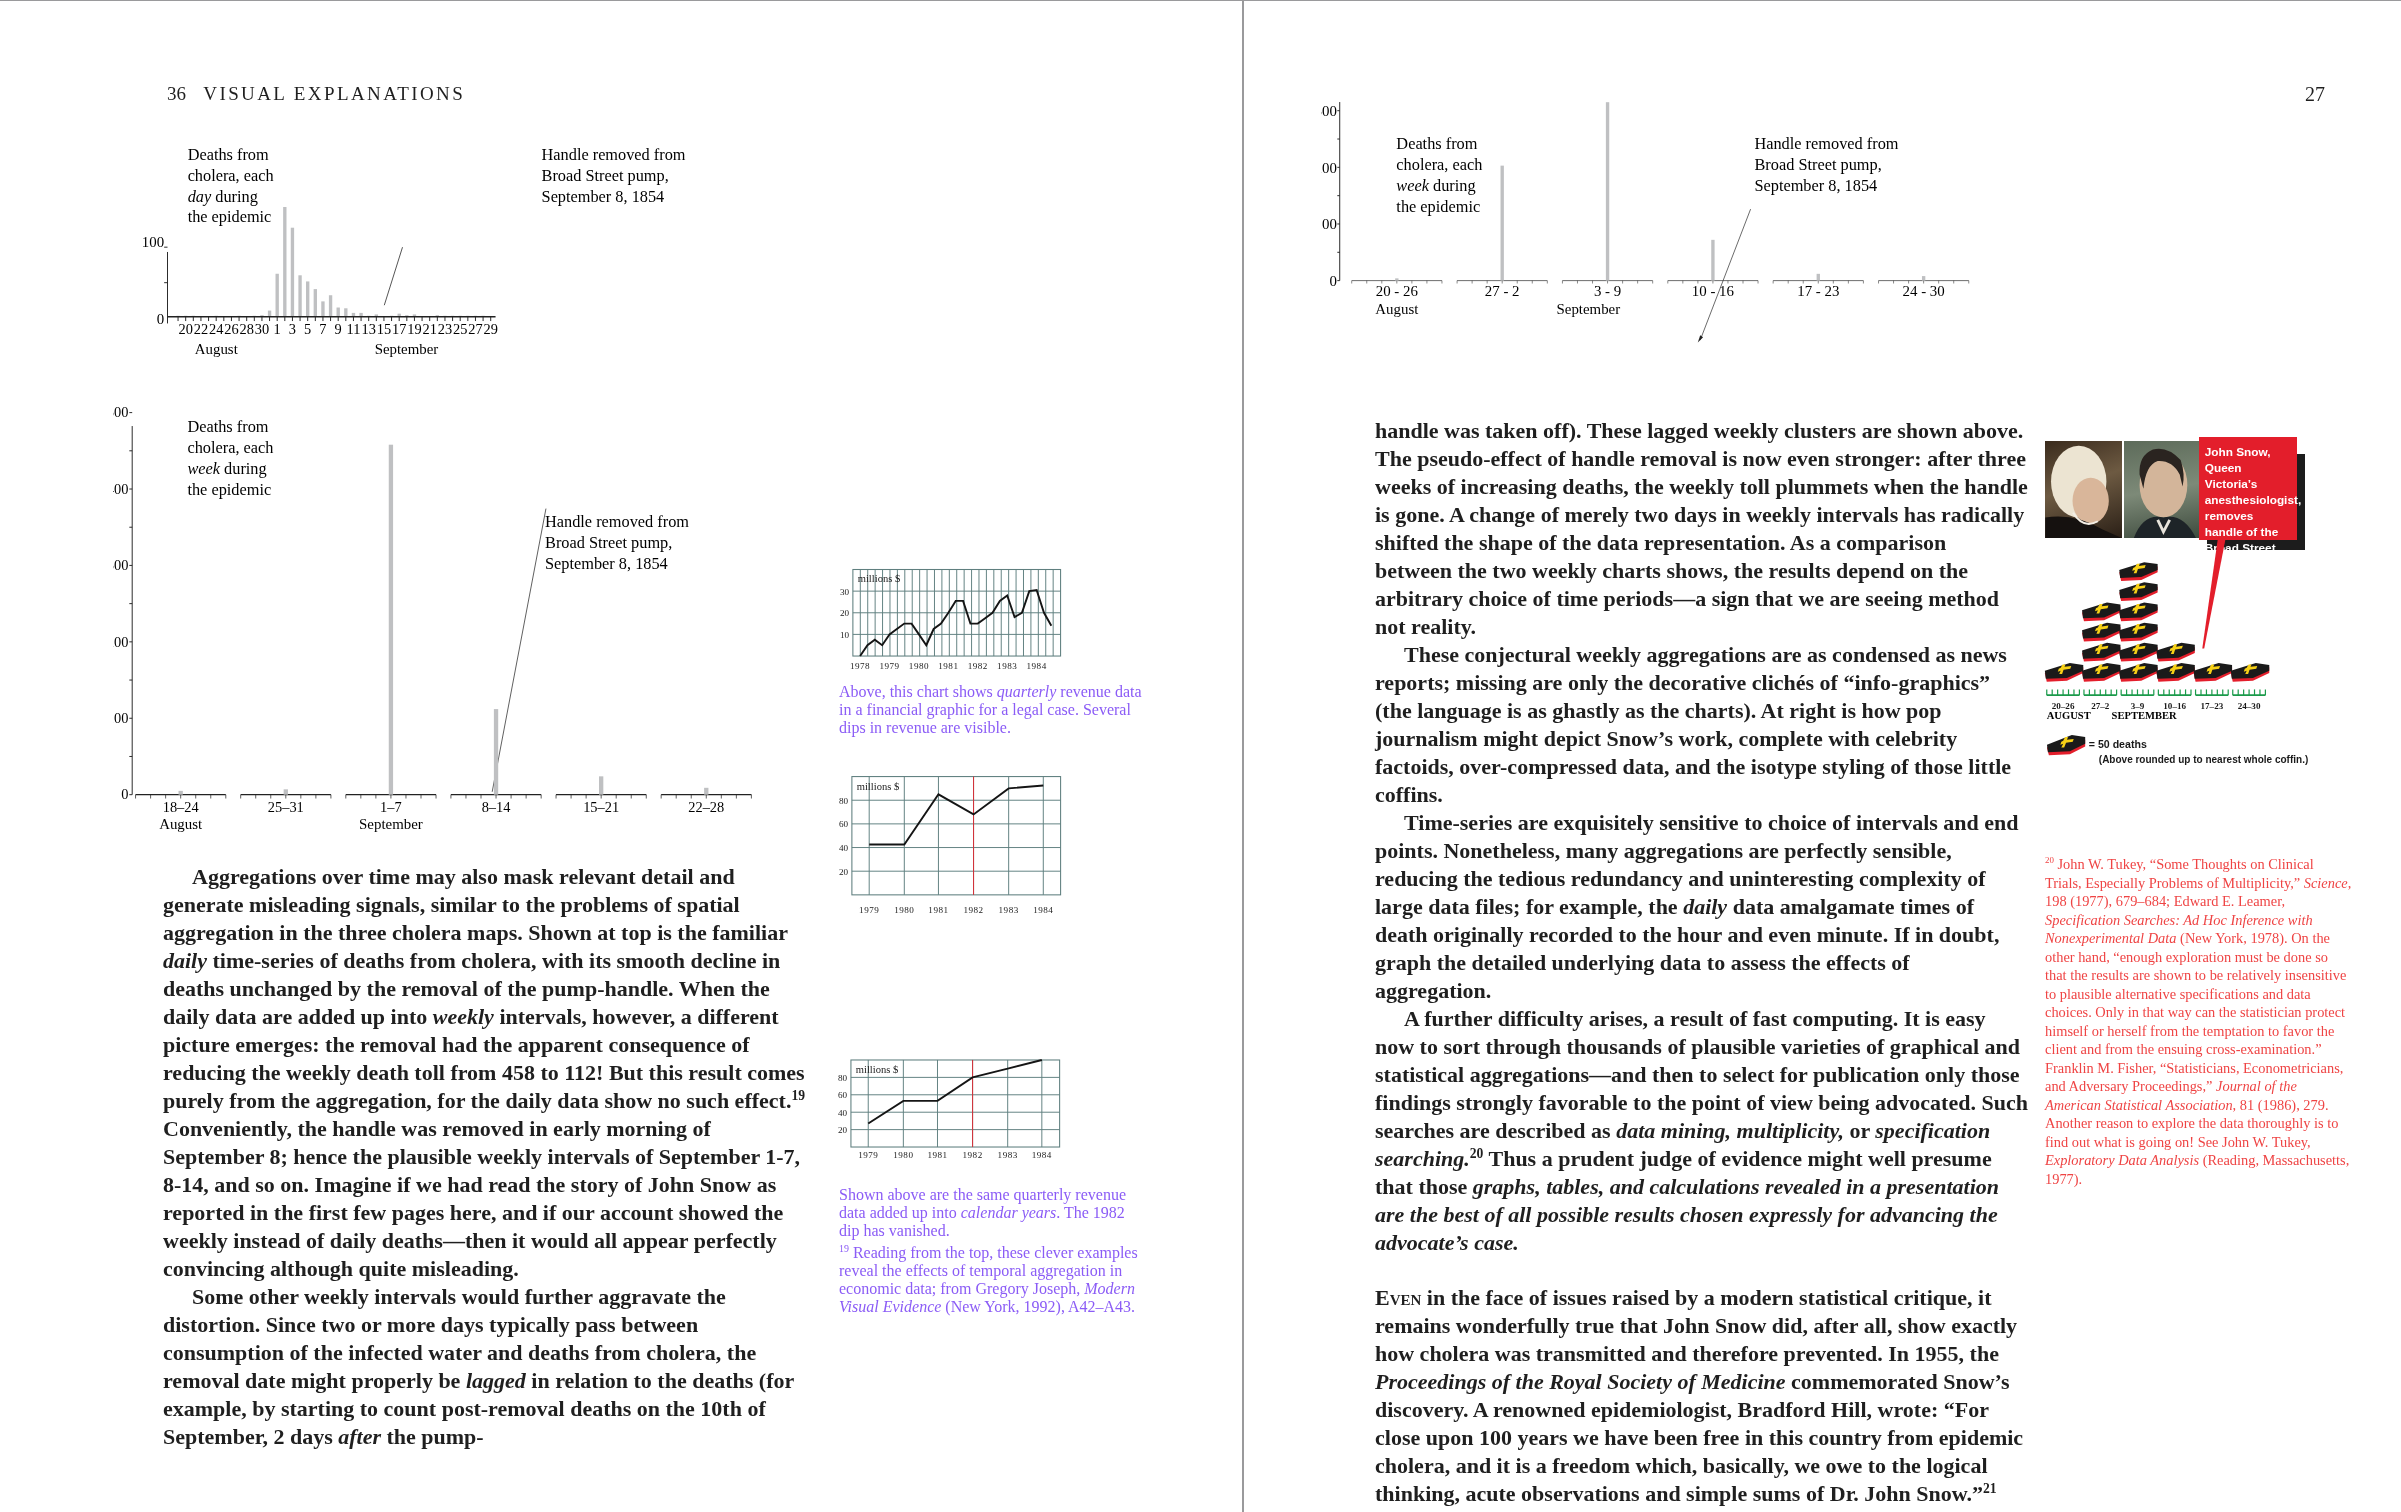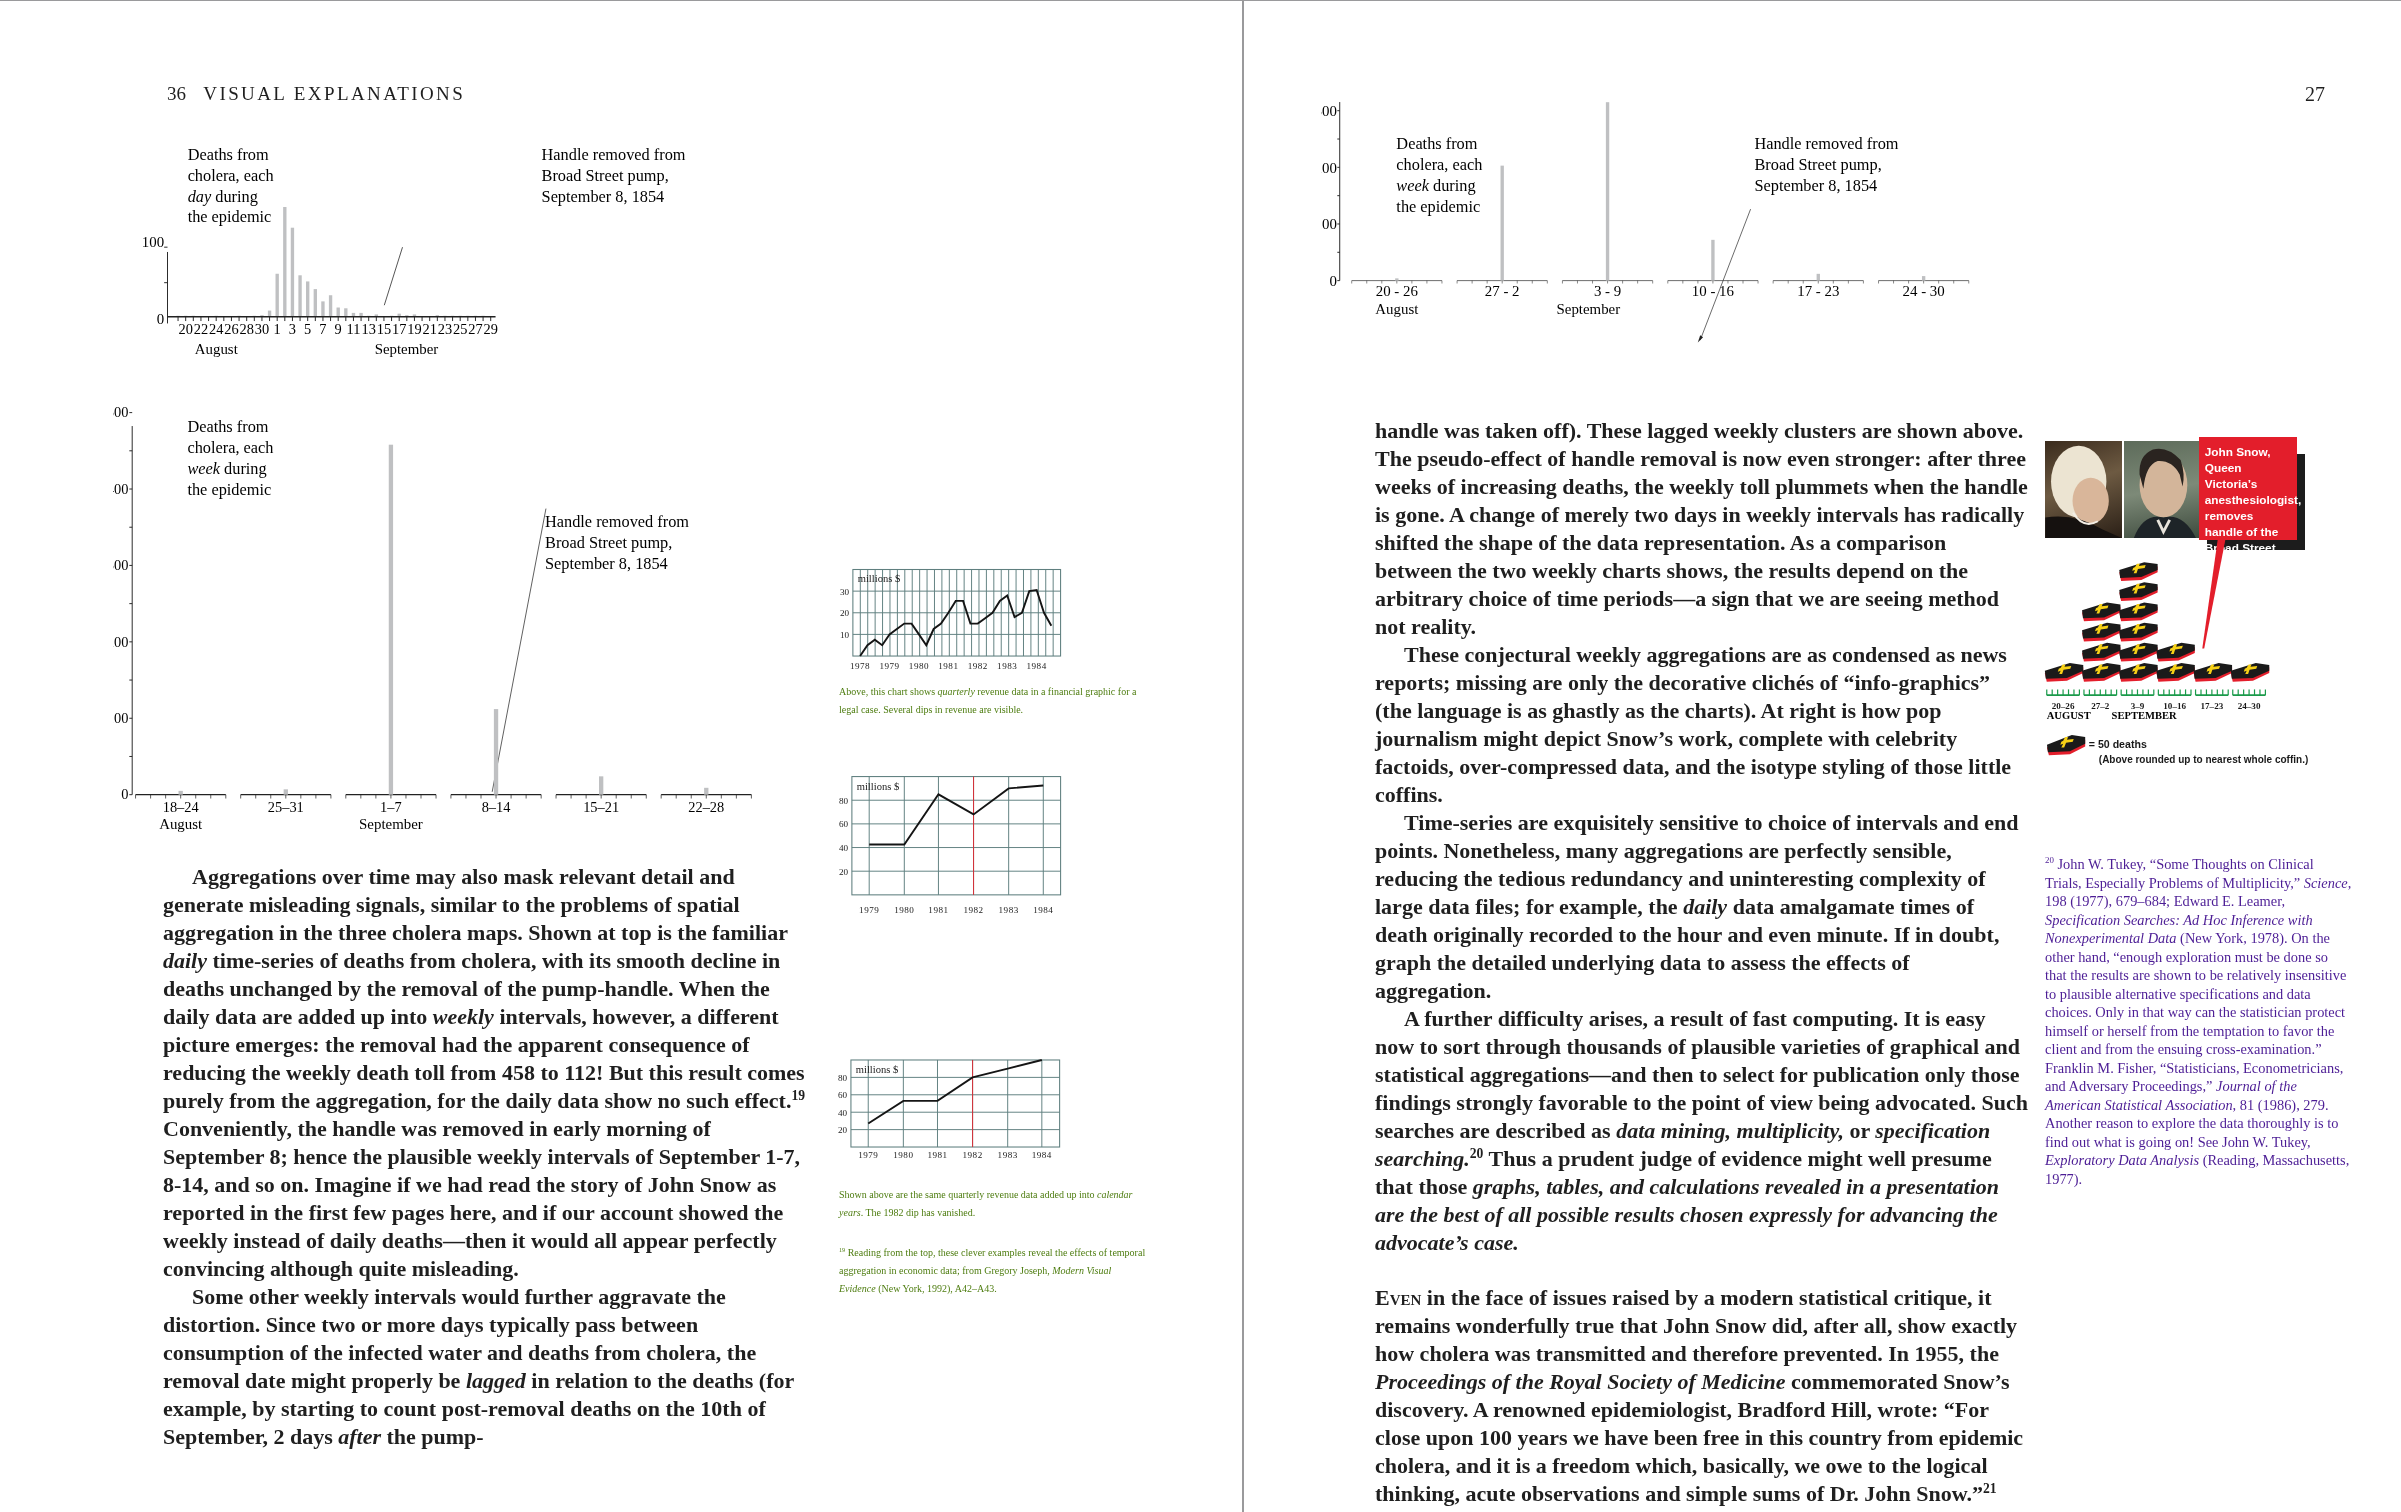--- a/index.html
+++ b/index.html
@@ -18,23 +18,23 @@
 
   svg text { font-family: "Liberation Serif", "DejaVu Serif", serif; }
   .chart { position: absolute; }
 
   .body-text { position: absolute; font-size: 22px; line-height: 28px; text-align: left; font-weight: bold; }
   .body-text p { margin: 0; text-indent: 29px; }
   .body-text p.no-indent { text-indent: 0; }
   .body-text .smallcaps { font-variant: small-caps; }
   .body-text em { font-style: italic; }
 
-  .caption { position: absolute; font-size: 10px; line-height: 18px; color: #4d7c0f; }
+  .caption { position: absolute; font-size: 16px; line-height: 18px; color: #8b5cf6; }
   .caption p { margin: 0; }
-  .footnote { position: absolute; font-size: 14.4px; line-height: 18.5px; color: #4c1d95; }
+  .footnote { position: absolute; font-size: 14.4px; line-height: 18.5px; color: #ef4444; }
   .footnote p { margin: 0 0 17.3px 0; }
   sup { font-size: 0.62em; line-height: 0; }
 
   
   .infographic { position: absolute; left: 2041px; top: 430px; width: 336px; height: 346px; }
   .portrait { position: absolute; top: 10.6px; width: 77px; height: 97px; overflow: hidden; }
   .portrait-queen { left: 3.8px; background: linear-gradient(160deg, #3a2b1d 0%, #6d5a42 45%, #2a1f16 100%); }
   .portrait-snow { left: 83px; background: linear-gradient(170deg, #5d6b5a 0%, #7d8a78 50%, #3d4a3d 100%); }
   .callout { position: absolute; left: 158px; top: 6.7px; width: 98px; height: 103px; background: #e31e2b;
              color: #fff; font-family: "Liberation Sans", "DejaVu Sans", sans-serif; font-weight: bold;

